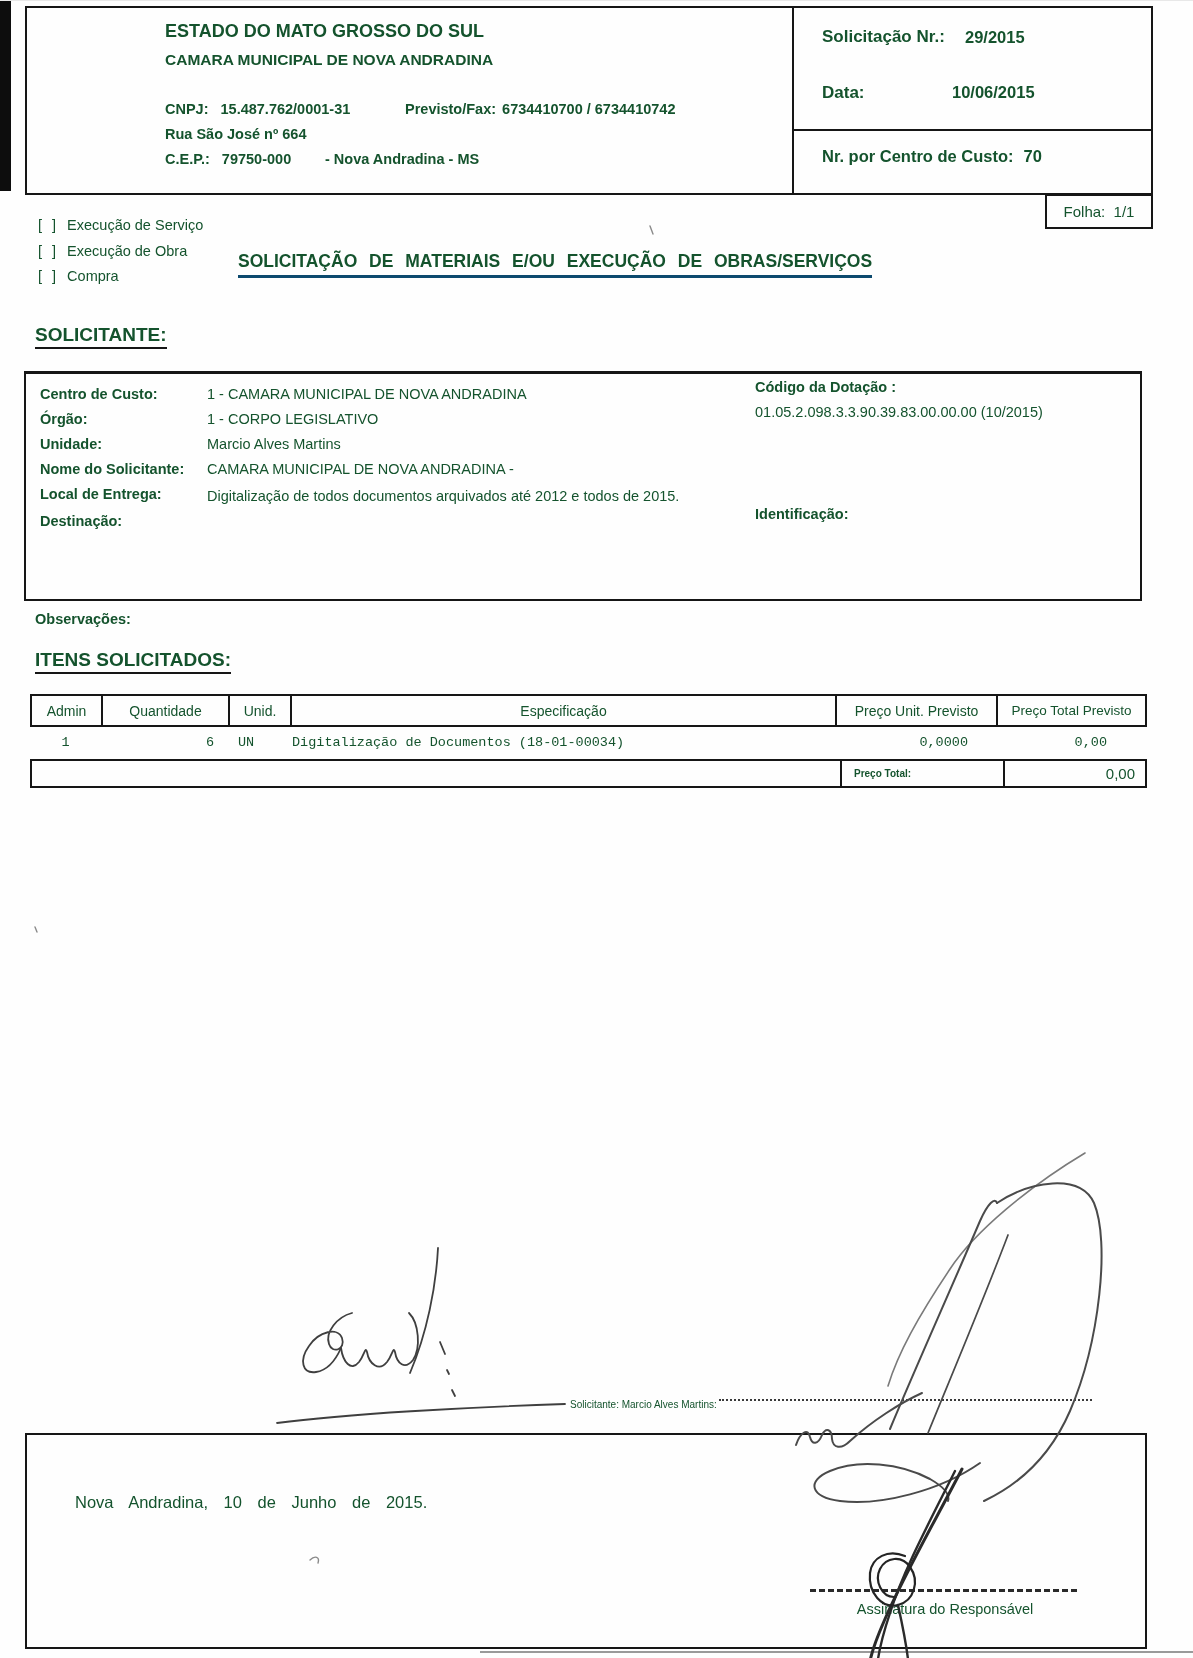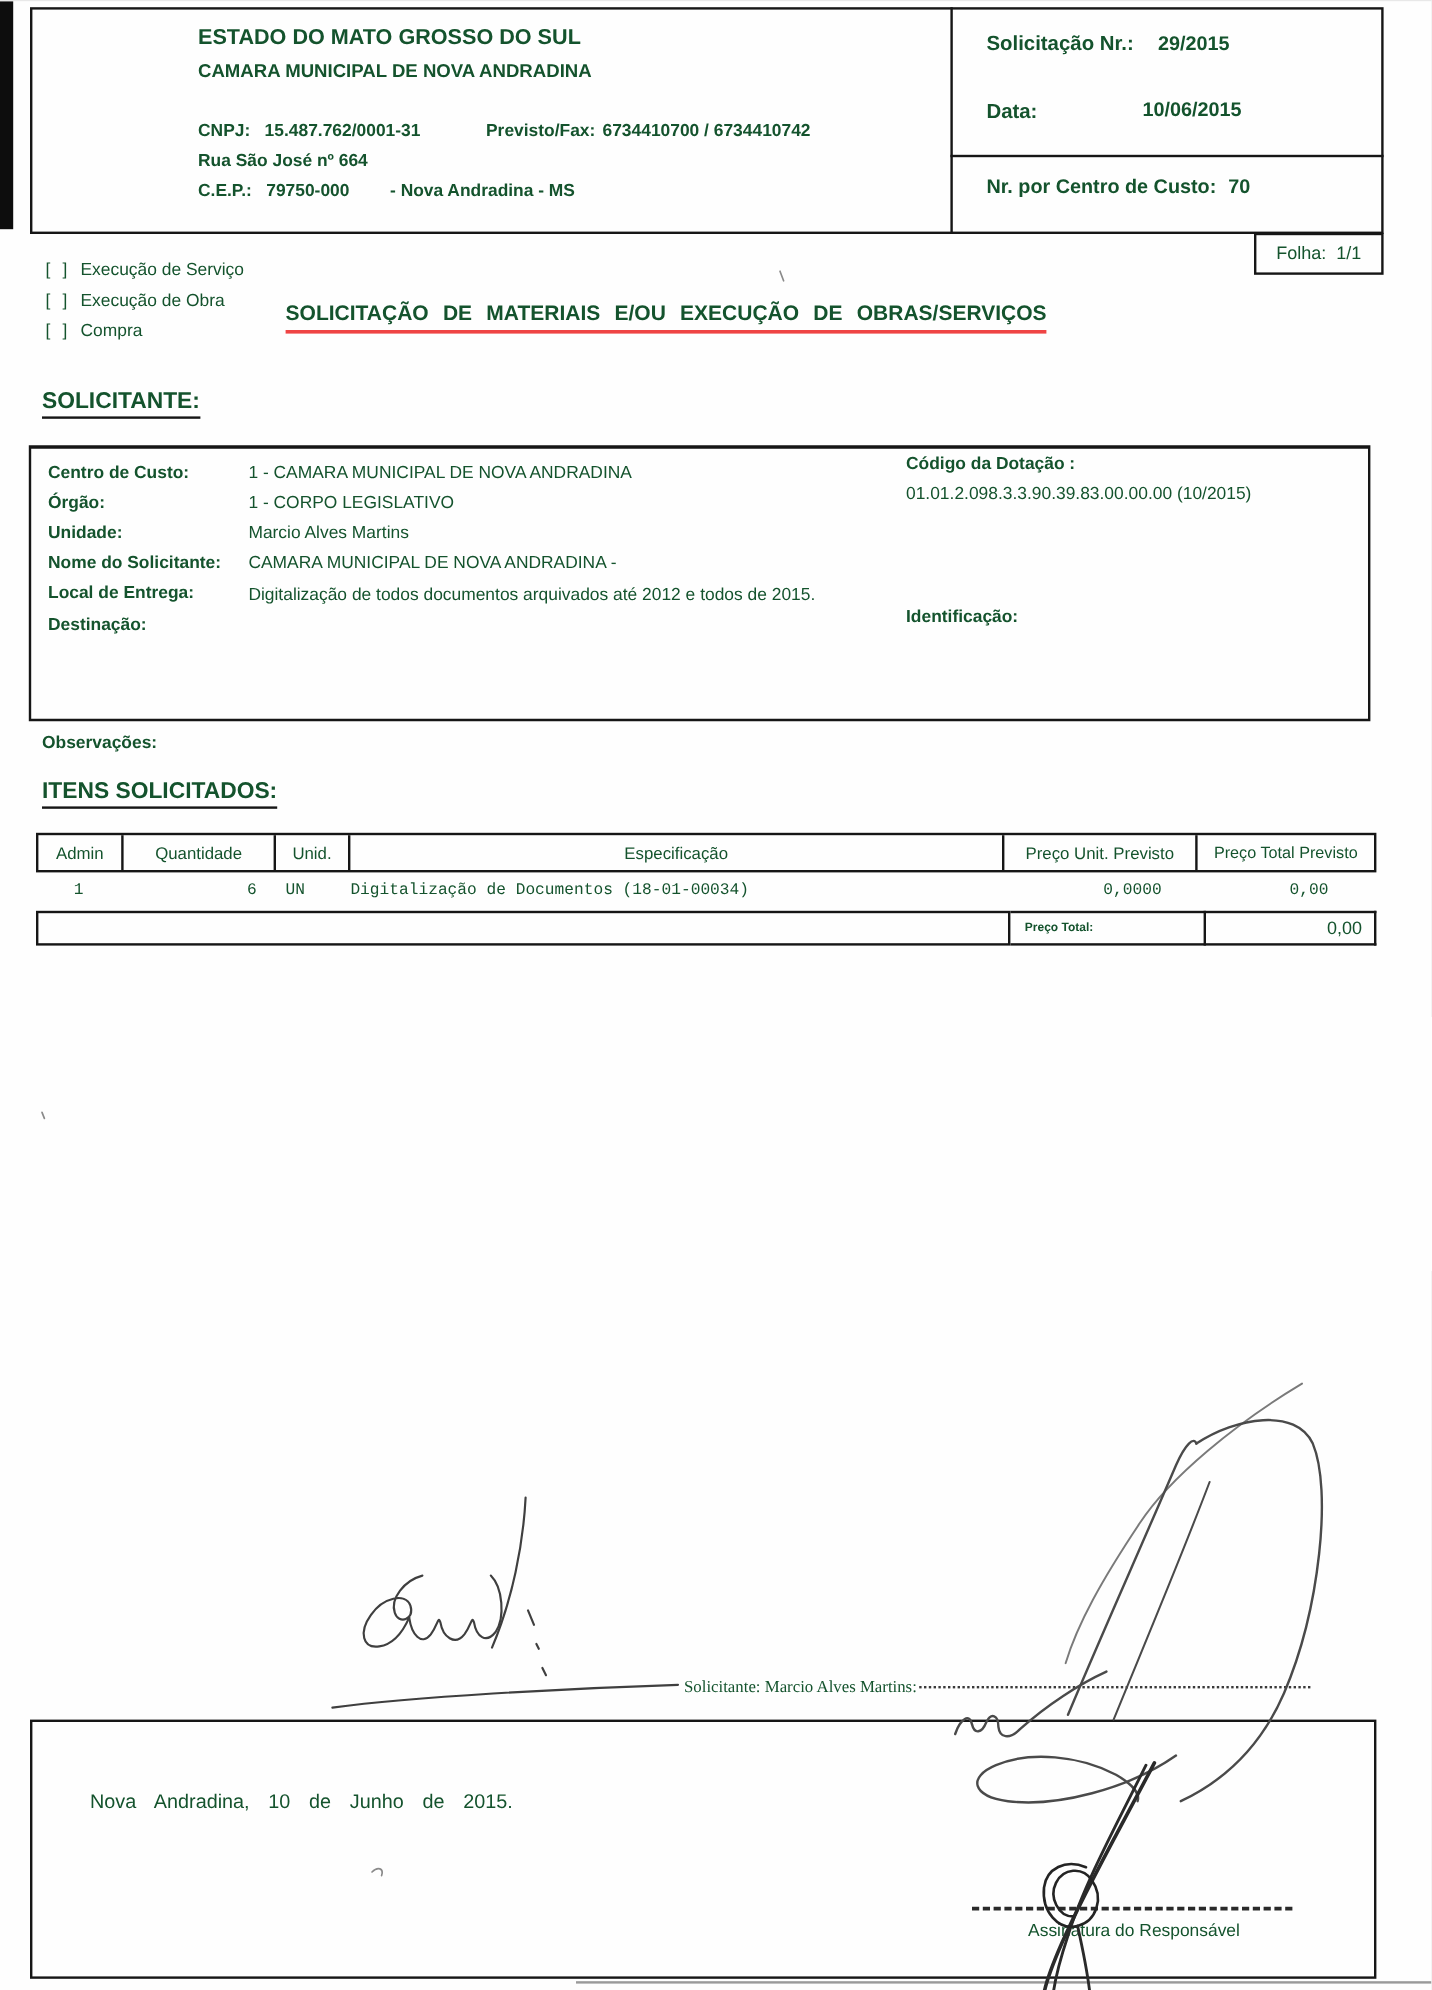--- a/index.html
+++ b/index.html
@@ -39,21 +39,21 @@
 
   
   .cbx{font-size:14.5px;}
   .cbx .bx{letter-spacing:3px;}
   .cbx .lb{margin-left:8px;}
   .cb1{left:38px;top:216px;}
   .cb2{left:38px;top:242px;}
   .cb3{left:38px;top:267px;}
   .doc-title{
     left:238px;top:250px;font-size:17.5px;font-weight:bold;
-    word-spacing:7px;border-bottom:3px solid #ef4444;padding-bottom:3px;text-align:center;
+    word-spacing:7px;border-bottom:3px solid #0c4a6e;padding-bottom:3px;text-align:center;
   }
 
   
   .sec-h{font-size:19px;font-weight:bold;border-bottom:2.5px solid #161616;padding-bottom:1px;}
   .solic-h{left:35px;top:323px;}
   .solic-box{left:24px;top:370px;width:1118px;height:230px;border-top-width:3px;}
   .srow-lbl{font-size:14.5px;font-weight:bold;}
   .srow-val{font-size:14.5px;}
   .dot-lbl{left:755px;top:378px;font-size:14.5px;font-weight:bold;}
   .dot-val{left:755px;top:403px;font-size:14.5px;}
@@ -79,21 +79,21 @@
   .itrow .cs{width:545px;padding-left:2px;}
   .itrow .cpu{width:161px;text-align:right;padding-right:28px;}
   .itrow .cpt{flex:1;text-align:right;padding-right:40px;}
   .ittotal{left:30px;top:758px;width:1117px;height:29px;display:flex;}
   .ittotal .c{border:2px solid #161616;box-sizing:border-box;height:100%;display:flex;align-items:center;}
   .tt-empty{width:812px;}
   .tt-lbl{width:163px;border-left:none!important;font-size:10px;font-weight:bold;padding-left:12px;}
   .tt-val{flex:1;border-left:none!important;font-size:15px;justify-content:flex-end;padding-right:10px;}
 
   
-  .solic-line{left:570px;top:1398px;width:522px;display:flex;align-items:center;font-size:14px;font-family:Liberation Serif, serif;}
+  .solic-line{left:570px;top:1398px;width:522px;display:flex;align-items:flex-start;font-size:10px;}
   .solic-line .leader{flex:1;border-bottom:2px dotted #3a3a3a;margin-bottom:3px;margin-left:2px;}
   .bottom-box{left:25px;top:1432px;width:1122px;height:216px;border-width:2.5px;}
   .citydate{left:75px;top:1492px;font-size:16.5px;word-spacing:11px;}
   .dash-line{left:810px;top:1588px;width:267px;border-top:3.5px dashed #2a2a2a;}
   .assin-lbl{left:800px;top:1600px;width:290px;text-align:center;font-size:14.5px;}
   .bottom-gray{left:480px;top:1650px;width:713px;height:2px;background:#9a9a9a;}
 
   .sigsvg{left:0;top:0;width:1193px;height:1658px;pointer-events:none;}
 </style>
 </head>
@@ -155,21 +155,21 @@
     </div>
     <div style="position:absolute;left:181px;top:8px;line-height:25px;">
       <div class="srow-val">1  -  CAMARA MUNICIPAL DE NOVA ANDRADINA</div>
       <div class="srow-val">1  -  CORPO LEGISLATIVO</div>
       <div class="srow-val">Marcio Alves Martins</div>
       <div class="srow-val">CAMARA MUNICIPAL DE NOVA ANDRADINA  -</div>
       <div class="srow-val" style="margin-top:2px">Digitalização de todos documentos arquivados até 2012 e todos de 2015.</div>
     </div>
   </div>
   <div class="abs dot-lbl">Código da Dotação :</div>
-  <div class="abs dot-val">01.01.2.098.3.3.90.39.83.00.00.00 (10/2015)</div>
+  <div class="abs dot-val">01.05.2.098.3.3.90.39.83.00.00.00 (10/2015)</div>
   <div class="abs ident-lbl">Identificação:</div>
 
   <div class="abs obs-lbl">Observações:</div>
 
   <div class="abs sec-h itens-h">ITENS SOLICITADOS:</div>
 
   <div class="abs box ithead">
     <div class="c w-item">Admin</div>
     <div class="c w-qt">Quantidade</div>
     <div class="c w-un">Unid.</div>

